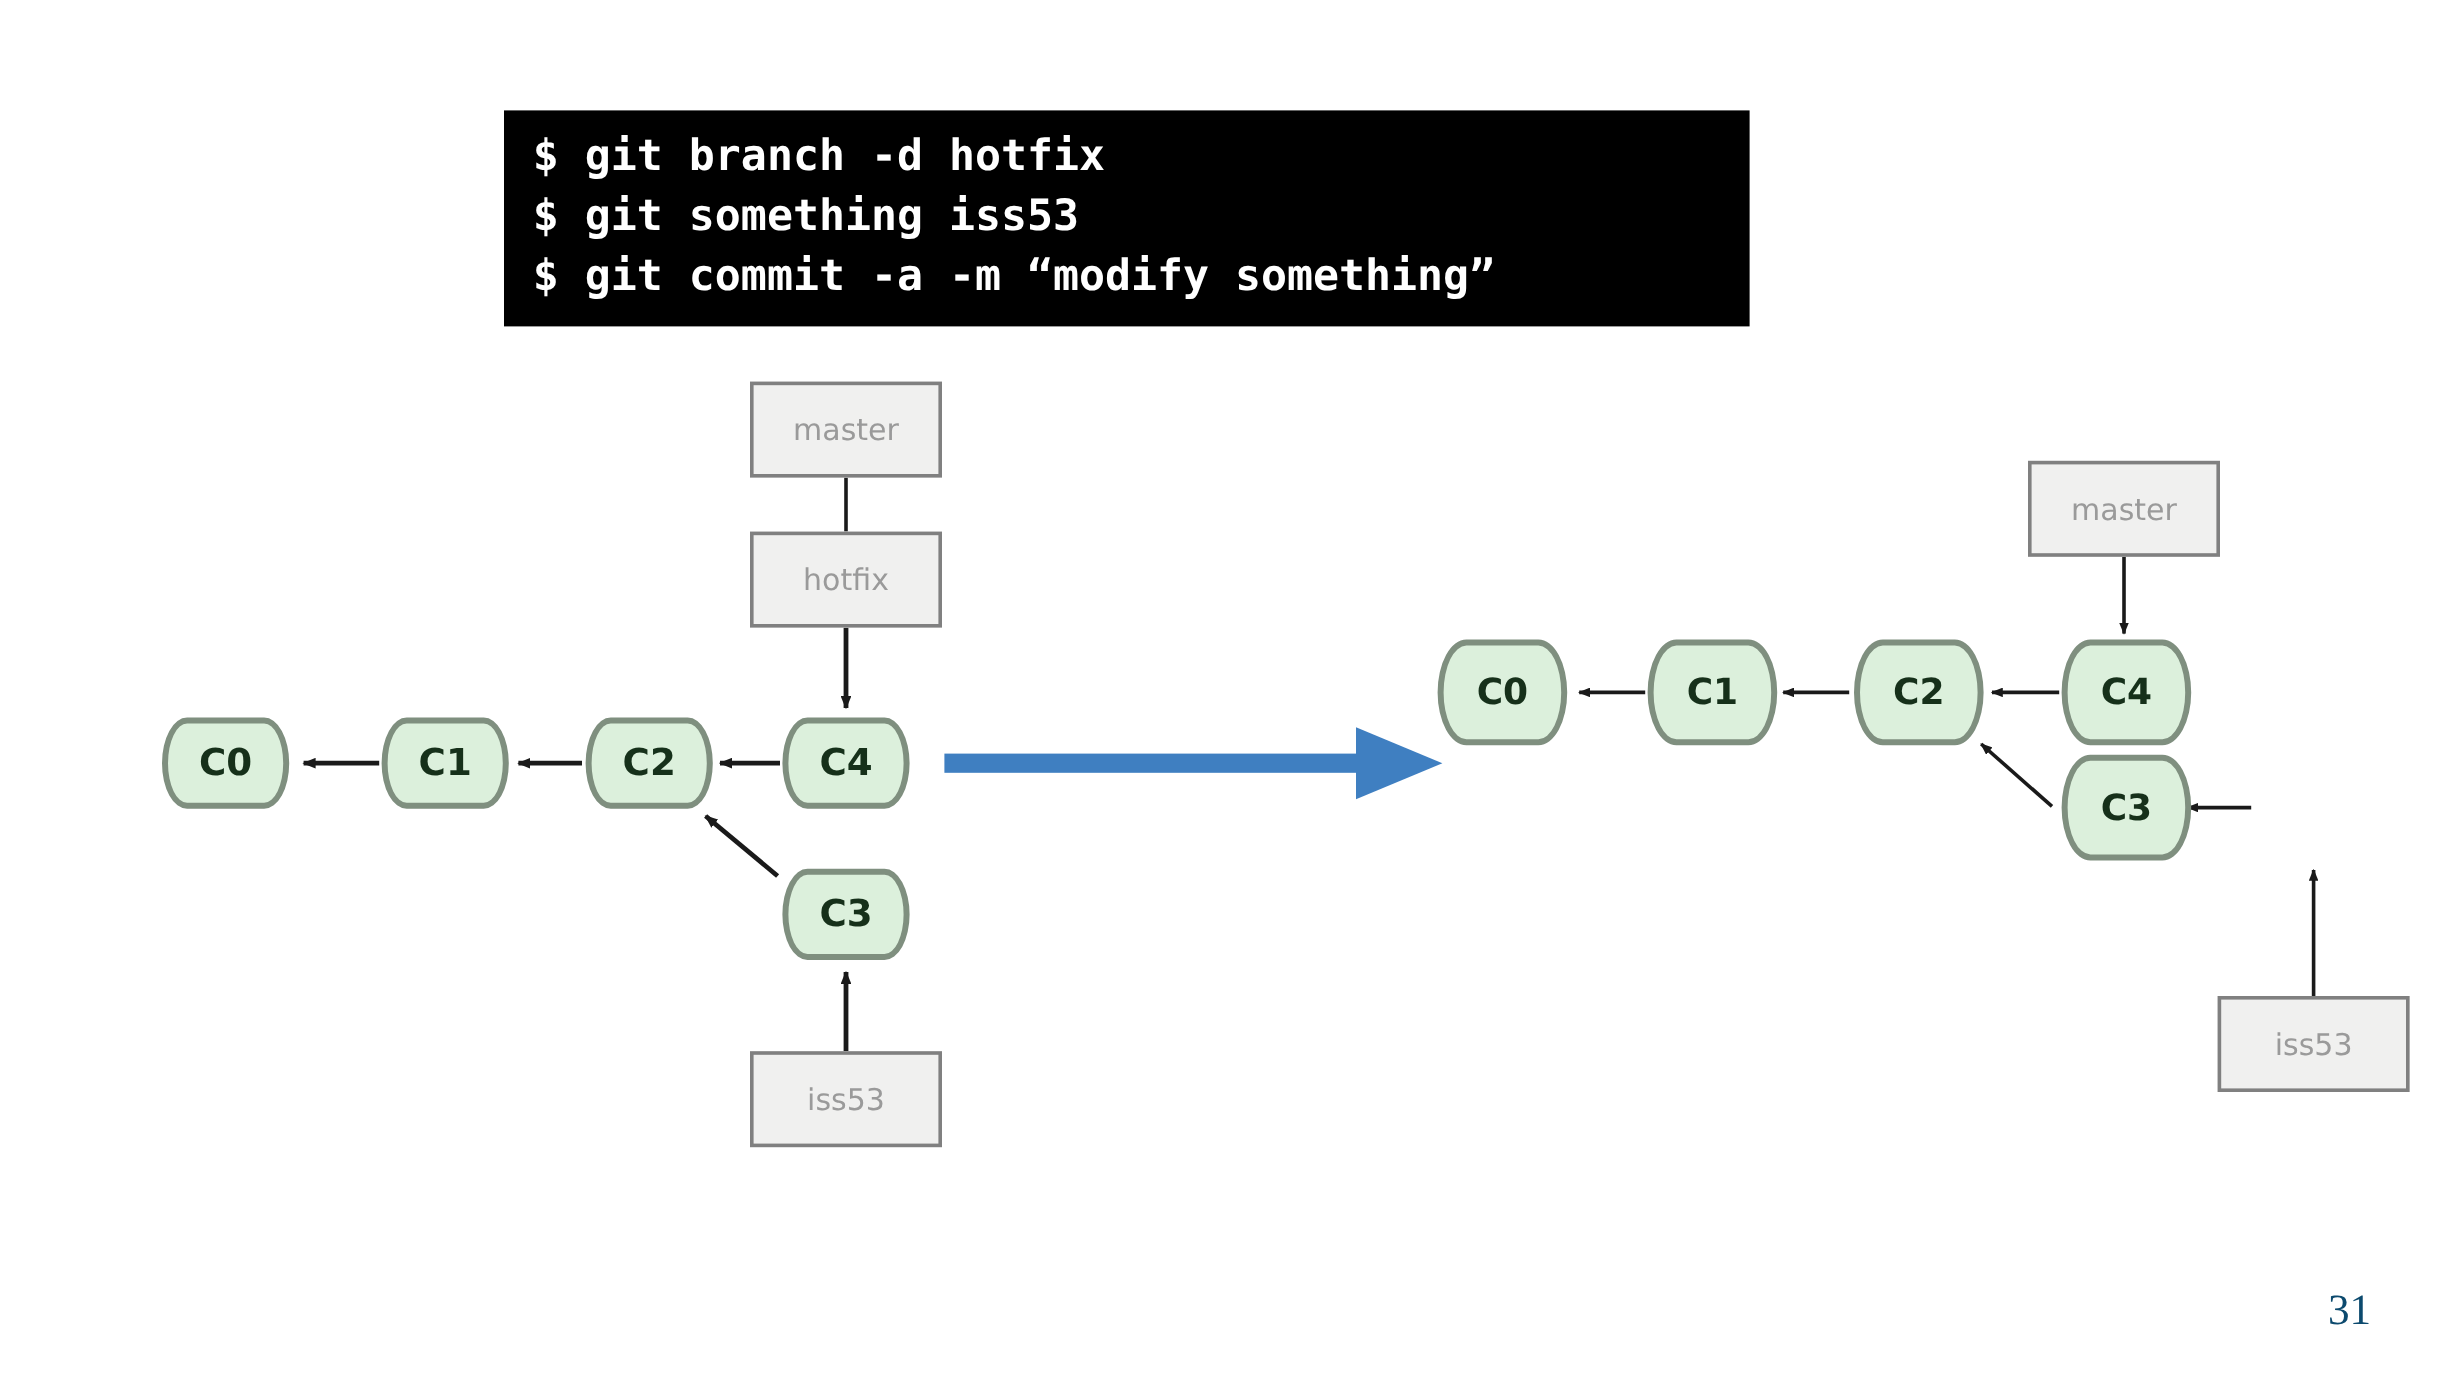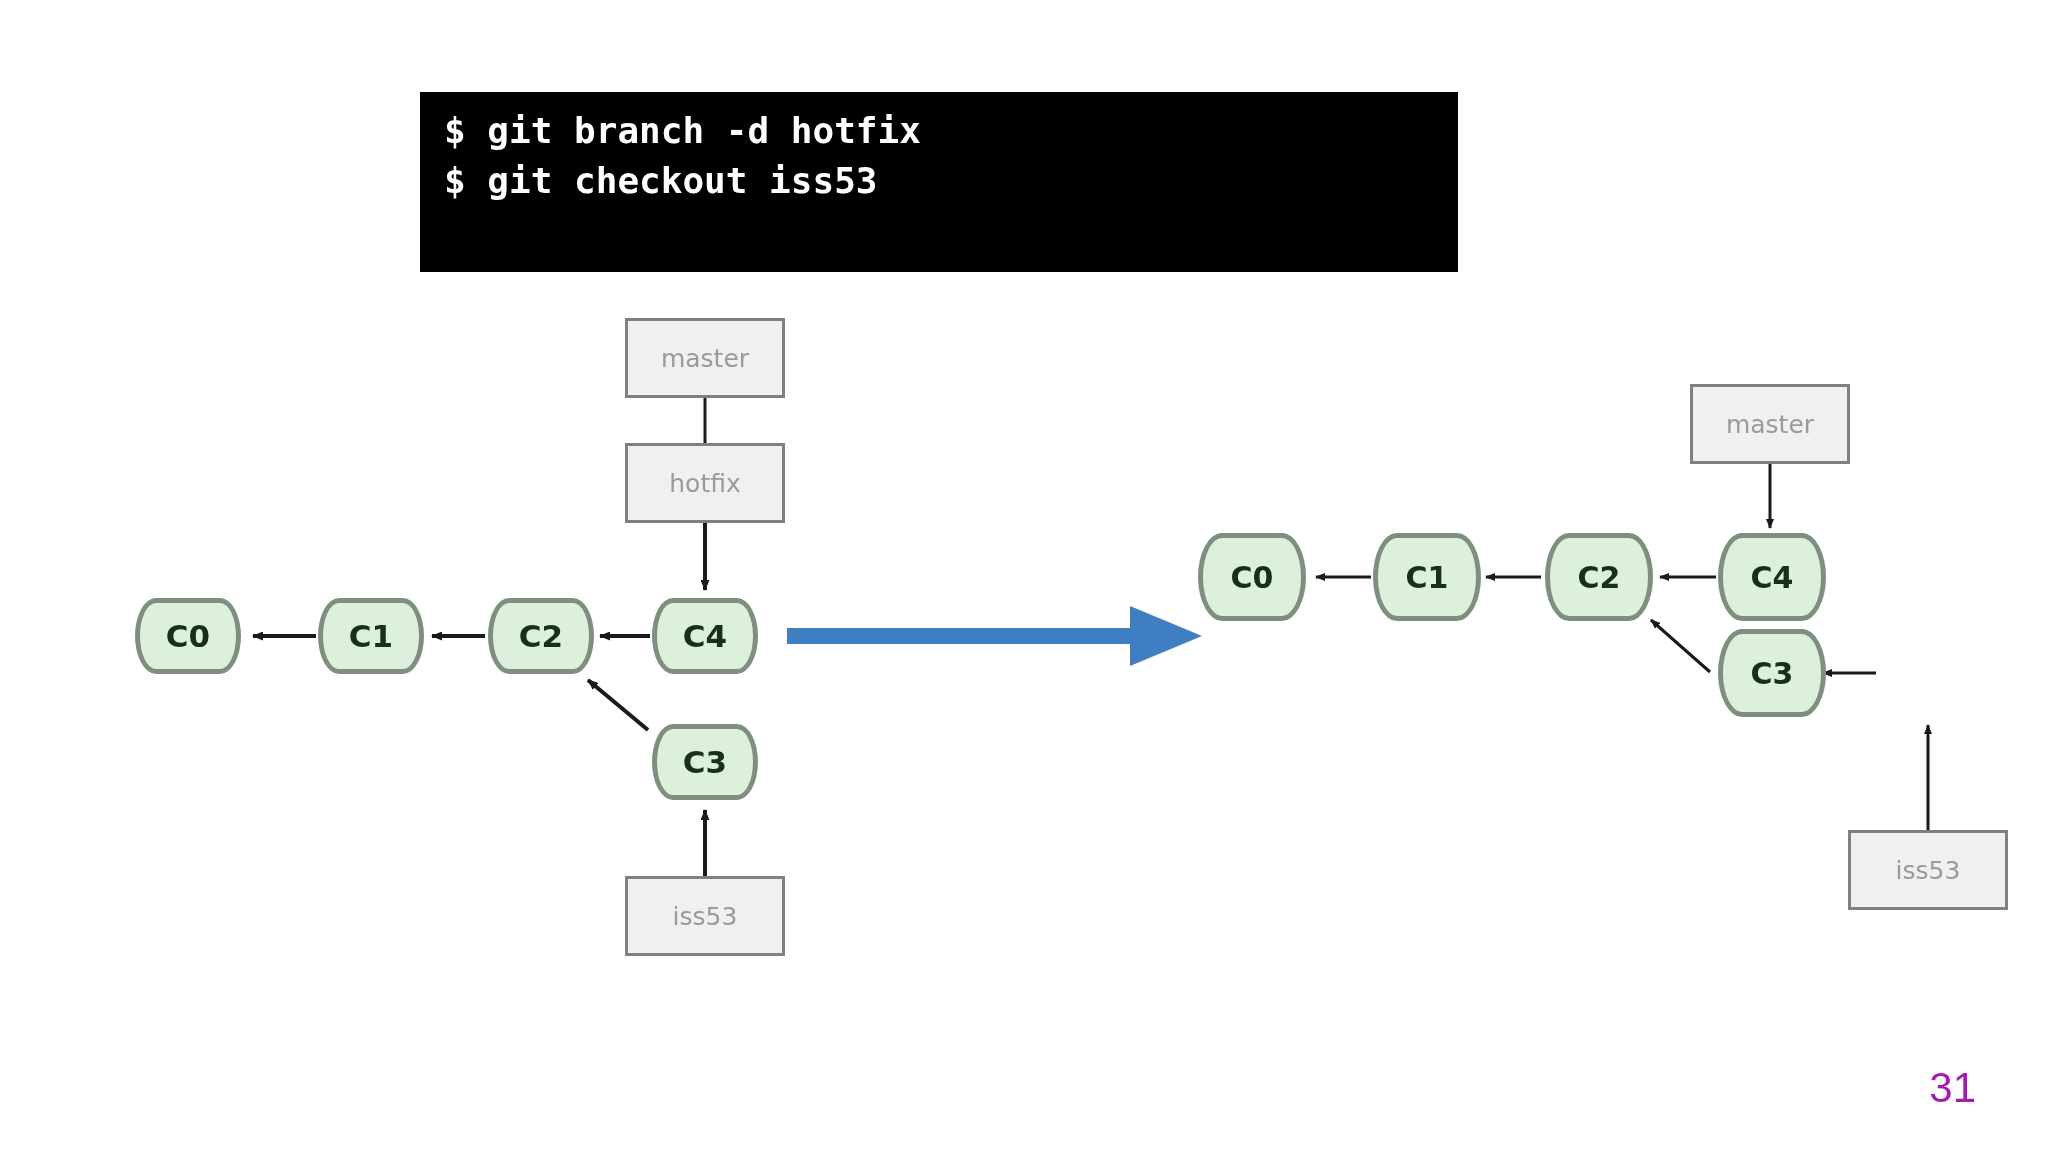--- a/index.html
+++ b/index.html
@@ -93,31 +93,32 @@
     font-family: "DejaVu Sans", sans-serif;
     font-size: 25px;
     font-weight: 400;
   }
 
   
   #page-number {
     position: absolute;
     right: 72px;
     bottom: 40px;
-    font-family: Liberation Sans, sans-serif;
-    font-size: 42px;
-    color: #a21caf;
+    font-family: Liberation Serif, serif;
+    font-size: 36px;
+    color: #0c4a6e;
   }
 </style>
 </head>
 <body>
 
 <div id="terminal-block">
   <div class="term-line">$ git branch -d hotfix</div>
-  <div class="term-line">$ git checkout iss53</div>
+  <div class="term-line">$ git something iss53</div>
+  <div class="term-line">$ git commit -a -m “modify something”</div>
 </div>
 
 <div id="diagram-area">
 
   <svg id="diagram-svg" viewBox="0 0 2048 720" xmlns="http://www.w3.org/2000/svg">
     <defs>
       <marker id="ah" markerWidth="11" markerHeight="9" refX="10" refY="4.5" orient="auto" markerUnits="userSpaceOnUse">
         <path d="M0,0 L11,4.5 L0,9 Z" fill="#1a1a1a"></path>
       </marker>
       <marker id="ahs" markerWidth="10" markerHeight="8" refX="9" refY="4" orient="auto" markerUnits="userSpaceOnUse">

